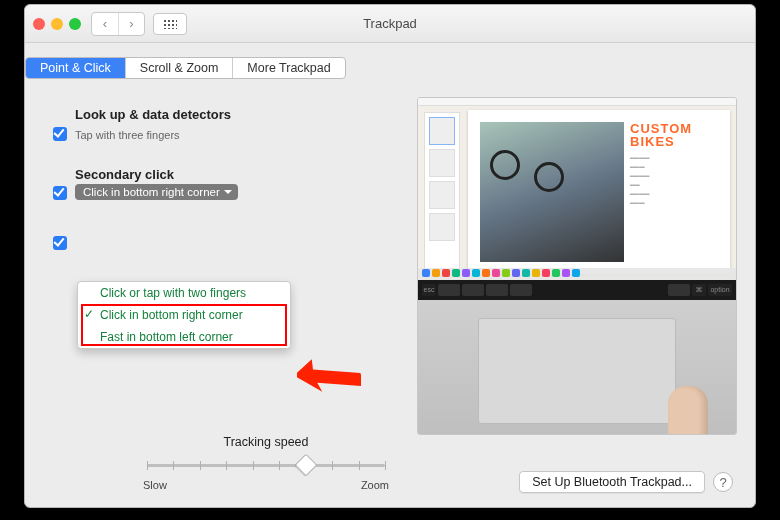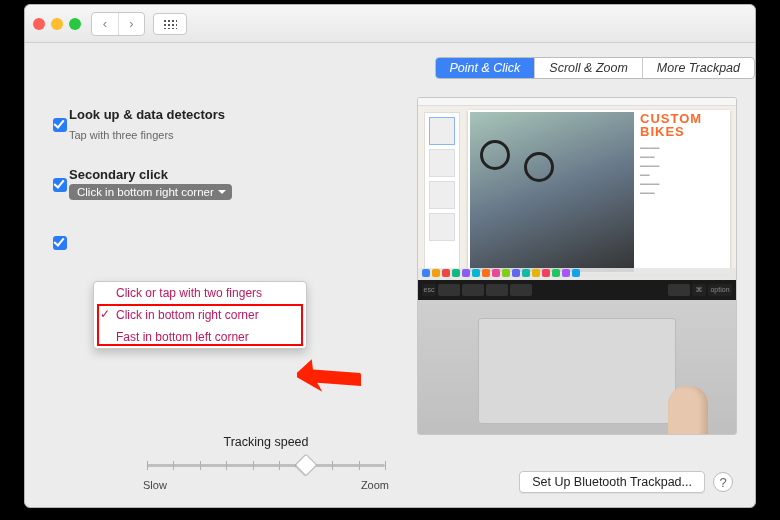--- a/index.html
+++ b/index.html
@@ -10,55 +10,55 @@
   .tl { width: 12px; height: 12px; border-radius: 50%; }
   .tl.r { background:#ff5f57; } .tl.y { background:#febc2e; } .tl.g { background:#28c840; }
   .navbtns { display: flex; border: 1px solid #c8c8c8; border-radius: 4px; background: #fff; margin-right: 8px; }
   .navbtn { width: 26px; height: 22px; display:flex; align-items:center; justify-content:center; color:#888; font-size:13px; }
   .navbtn + .navbtn { border-left: 1px solid #ddd; }
   .gridbtn { width: 34px; height: 22px; border:1px solid #c8c8c8; border-radius:4px; background:#fff; display:flex; align-items:center; justify-content:center; }
   .gridbtn .dots { width:14px; height:10px; background-image: radial-gradient(#555 1px, transparent 1px); background-size: 4px 4px; }
   .title { position:absolute; left:0; right:0; text-align:center; font-size:13px; color:#4a4a4a; pointer-events:none; }
   .search { margin-left:auto; width:150px; height:22px; border:1px solid #c8c8c8; border-radius:4px; background:#fff; display:flex; align-items:center; padding:0 6px; color:#999; font-size:12px; gap:4px; }
   .search svg { width:11px; height:11px; }
-  .tabs { display:flex; justify-content:flex-end; padding:14px 0 8px;font-style:italic; }
+  .tabs { display:flex; justify-content:flex-start; padding:14px 0 8px; }
   .seg { display:flex; border:1px solid #bdbdbd; border-radius:4px; overflow:hidden; background:#fff; }
   .seg .tab { padding:3px 14px; font-size:12.5px; color:#333; border-left:1px solid #ccc; cursor:default; }
   .seg .tab:first-child { border-left:none; }
   .seg .tab.active { background:#3b82f6; color:#fff; border-color:#3b82f6; }
   .content { display:flex; padding: 10px 18px 0 28px; gap: 6px; }
   .left { flex: 1; position: relative; }
-  .opt { display:flex; align-items:center; gap:2px; padding:10px 0 8px; }
+  .opt { display:flex; align-items:flex-end; gap:8px; padding:10px 0 8px; }
   .cb { width:14px; height:14px; border-radius:3px; background:#2a7bf6; position:relative; flex:none; margin-top:2px; }
   .cb::after { content:""; position:absolute; left:3px; top:0px; width:4px; height:8px; border:solid #fff; border-width:0 2px 2px 0; transform:rotate(40deg); }
   .opt .lbl { font-size:13px; color:#222; font-weight:600; }
   .opt .sub { font-size:11px; color:#666; margin-top:7px; }
   .selectwrap { position: relative; }
   .arrowshape { position:absolute; left:-14px; top:0; right:-40px; height:44px; background:#fafafa; border:1px solid #e0e0e0; border-radius:4px; clip-path: polygon(0 0, 88% 0, 100% 50%, 88% 100%, 0 100%); z-index:-1; }
   .sel { margin-top:2px; display:inline-flex; align-items:center; background:#7a7a7a; color:#fff; font-size:11.5px; padding:2px 18px 2px 8px; border-radius:4px; position:relative; }
   .sel::after { content:""; position:absolute; right:6px; top:50%; width:0; height:0; border:4px solid transparent; border-top-color:#fff; transform:translateY(-2px); }
-  .dropdown { position:absolute; left:40px; top:184px; width:214px; background:#fff; border:1px solid #c9c9c9; border-radius:4px; box-shadow:0 4px 10px rgba(0,0,0,.2); font-size:12px; color:#be185d; z-index:10; }
+  .dropdown { position:absolute; left:24px; top:184px; width:214px; background:#fff; border:1px solid #c9c9c9; border-radius:4px; box-shadow:0 4px 10px rgba(0,0,0,.2); font-size:12px; color:#15803d; z-index:10; }
   .dropdown .item { padding:4px 8px 4px 22px; position:relative; }
   .dropdown .item.check::before { content:"✓"; position:absolute; left:6px; top:3px; font-size:12px; }
   .redbox { position:absolute; border:2px solid #f00; pointer-events:none; }
   .redarrow { position:absolute; left:244px; top:258px; pointer-events:none; }
   .slider-section { position:absolute; left:88px; top:338px; width:250px; text-align:center; }
   .slider-section .sl-lbl { font-size:12.5px; color:#222; font-weight:500; margin-bottom:6px; }
   .track { position:relative; height:20px; margin:0 6px; }
   .track .bar { position:absolute; left:0; right:0; top:9px; height:3px; background:#bfbfbf; border-radius:2px; }
   .track .tick { position:absolute; top:6px; width:1px; height:9px; background:#b0b0b0; }
   .thumb { position:absolute; top:2px; width:16px; height:16px; background:#fff; border:1px solid #b8b8b8; border-radius:2px; transform:translateX(-50%) rotate(45deg); box-shadow:0 1px 1px rgba(0,0,0,.15); }
   .slider-ends { display:flex; justify-content:space-between; font-size:11px; color:#444; margin-top:4px; padding:0 2px; }
   .preview { width:320px; height:338px; background:#d8d8d8; border:1px solid #c8c8c8; border-radius:3px; overflow:hidden; position:relative; }
   .pv-top { height:182px; background:#f2efe9; position:relative; }
   .pv-menubar { height:8px; background:#f6f6f6; border-bottom:1px solid #ddd; }
   .pv-sidebar { position:absolute; left:6px; top:14px; width:36px; bottom:8px; background:#fff; border:1px solid #ddd; display:flex; flex-direction:column; gap:4px; padding:4px; }
   .pv-thumb { width:100%; height:28px; background:#eee; border:1px solid #8ab4f8; }
   .pv-thumb.dim { border-color:#ddd; }
-  .pv-page { position:absolute; left:50px; top:12px; right:6px; bottom:6px; background:#fff; box-shadow:0 1px 3px rgba(0,0,0,.2); padding:2px; display:flex; gap:6px; }
+  .pv-page { position:absolute; left:50px; top:12px; right:6px; bottom:6px; background:#fff; box-shadow:0 1px 3px rgba(0,0,0,.2); padding:12px; display:flex; gap:6px; }
   .pv-img { flex:1; background:linear-gradient(160deg,#a8c4b8 0%,#678 50%,#333 100%); position:relative; }
   .pv-img .wheel { position:absolute; width:30px; height:30px; border:3px solid #222; border-radius:50%; }
   .pv-txt { width:88px; font-size:8px; color:#aaa; }
   .pv-txt .big { color:#ff6a2b; font-weight:800; font-size:13px; letter-spacing:1px; line-height:1; margin-bottom:6px; }
   .pv-dock { position:absolute; left:0; right:0; bottom:0; height:12px; background:rgba(230,230,230,.9); display:flex; gap:2px; padding:1px 4px; }
   .pv-dock i { width:8px; height:8px; border-radius:2px; }
   .pv-touchbar { height:20px; background:#1a1a1a; display:flex; align-items:center; gap:2px; padding:0 4px; }
   .pv-touchbar i { width:22px; height:12px; background:#333; border-radius:2px; }
   .pv-touchbar i.x { width:14px; background:#222; color:#888; font-size:7px; text-align:center; line-height:12px; font-style:normal; }
   .pv-body { flex:1; background:linear-gradient(#cfcfcf,#bfbfbf); position:relative; height:136px; }
@@ -78,20 +78,21 @@
       <div class="tl y"></div>
       <div class="tl g"></div>
     </div>
     <div class="navbtns">
       <div class="navbtn">‹</div>
       <div class="navbtn">›</div>
     </div>
     <div class="gridbtn">
         <div class="dots"></div>
       </div>
+    <div class="title">Trackpad</div>
   </div>
 
   <div class="tabs">
     <div class="seg">
       <div class="tab active">Point &amp; Click</div>
       <div class="tab">Scroll &amp; Zoom</div>
       <div class="tab">More Trackpad</div>
     </div>
   </div>
 

